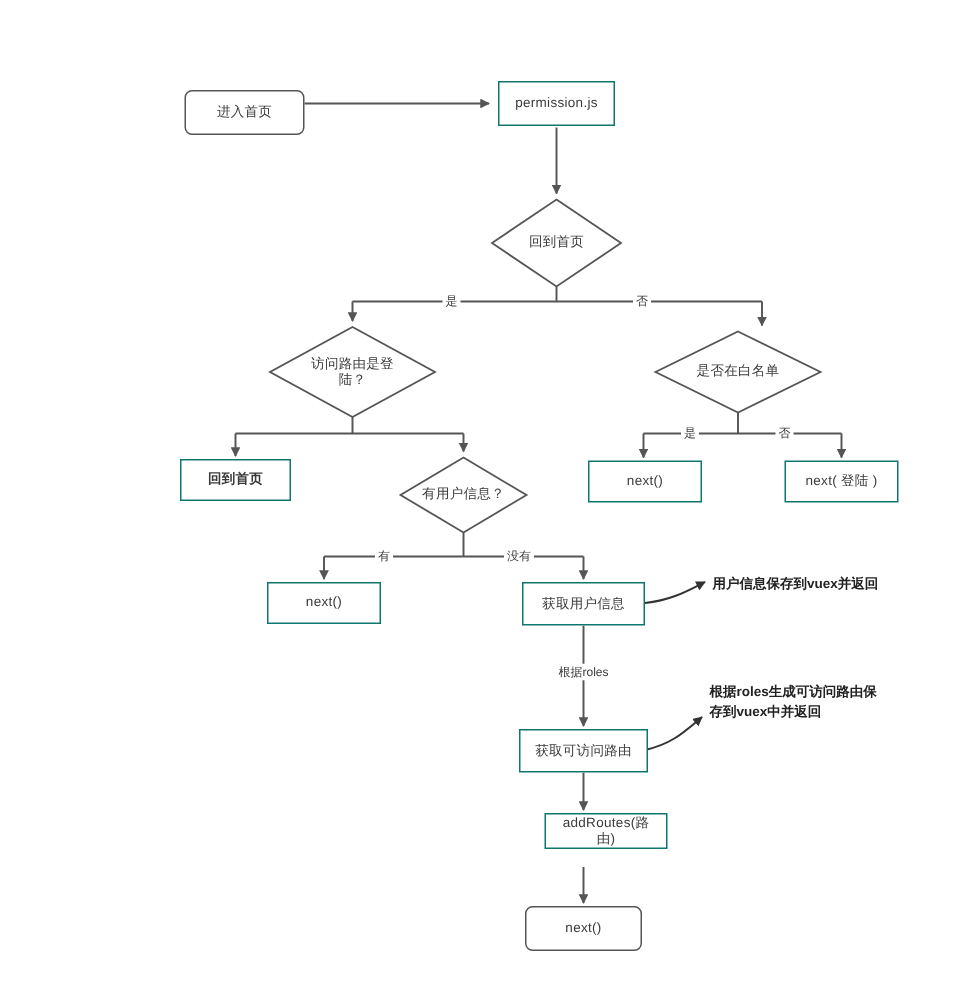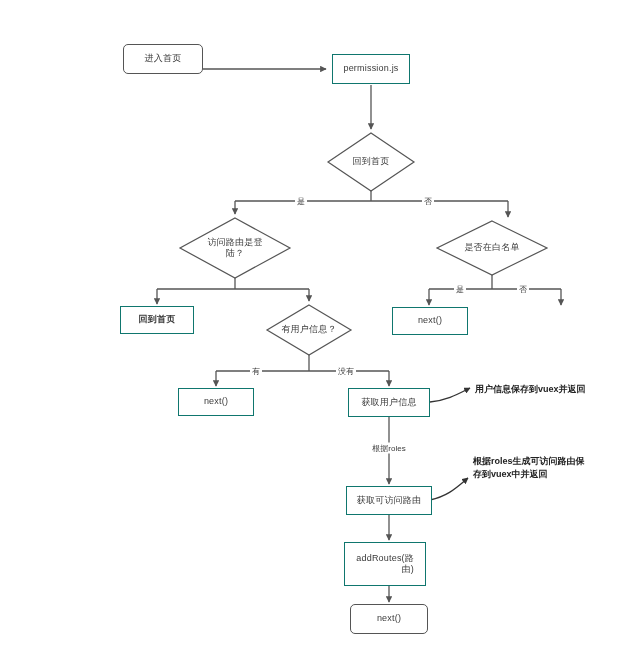--- a/index.html
+++ b/index.html
@@ -129,21 +129,21 @@
       <path d="M 389 578 L 389 602" marker-end="url(#arrow)"></path>
     </g>
 
     <g stroke="#333333" stroke-width="1.3" fill="none">
 
       <path d="M 430 402 C 448 400 458 394 470 388" marker-end="url(#arrowThin)"></path>
       <path d="M 430 500 C 448 496 456 488 468 478" marker-end="url(#arrowThin)"></path>
     </g>
   </svg>
 
-  <div class="node rounded" style="left:123px; top:44px; width:80px; height:30px;">
+  <div class="node rounded" style="left:123px; top:60px; width:80px; height:30px;">
     <span>进入首页</span>
   </div>
 
   <div class="node rect" style="left:332px; top:54px; width:78px; height:30px;">
     <span>permission.js</span>
   </div>
 
   <div class="node diamond" style="left:328px; top:133px; width:86px; height:58px;">
     <span class="diamond-label">回到首页</span>
   </div>
@@ -161,34 +161,37 @@
   </div>
 
   <div class="node diamond" style="left:267px; top:305px; width:84px; height:50px;">
     <span class="diamond-label">有用户信息？</span>
   </div>
 
   <div class="node rect" style="left:392px; top:307px; width:76px; height:28px;">
     <span>next()</span>
   </div>
 
+  <div class="node rect" style="left:523px; top:307px; width:76px; height:28px;">
+    <span>next( 登陆 )</span>
+  </div>
 
   <div class="node rect" style="left:178px; top:388px; width:76px; height:28px;">
     <span>next()</span>
   </div>
 
   <div class="node rect" style="left:348px; top:388px; width:82px; height:29px;">
     <span>获取用户信息</span>
   </div>
 
   <div class="node rect" style="left:346px; top:486px; width:86px; height:29px;">
     <span>获取可访问路由</span>
   </div>
 
-  <div class="node rect" style="left:344px; top:542px; width:82px; height:44px;text-align:right;">
+  <div class="node rect" style="left:363px; top:542px; width:82px; height:24px;">
     <span style="width:58px;">addRoutes(路由)</span>
   </div>
 
   <div class="node rounded" style="left:350px; top:604px; width:78px; height:30px;">
     <span>next()</span>
   </div>
 
   <span class="edge-label" style="left:301px; top:201px;">是</span>
   <span class="edge-label" style="left:428px; top:201px;">否</span>
 

